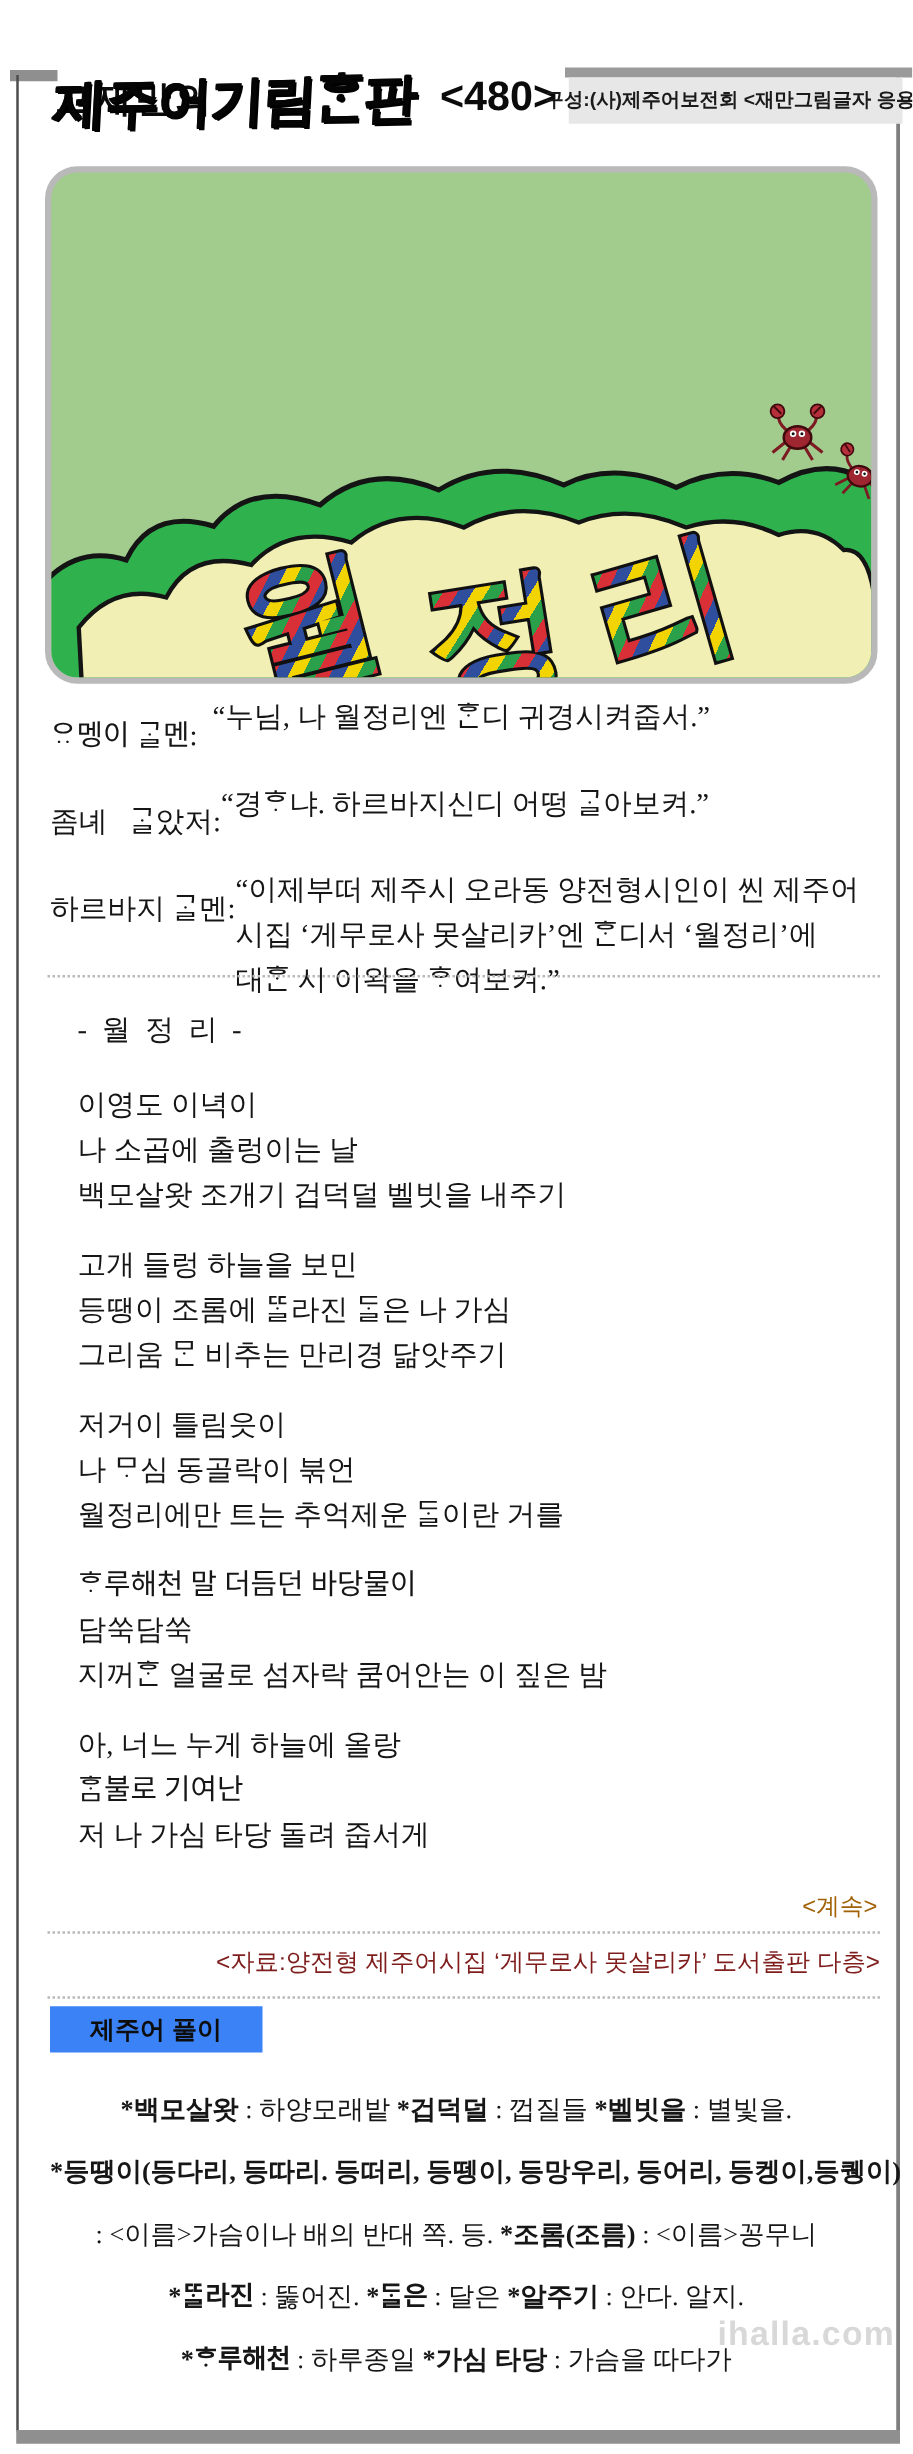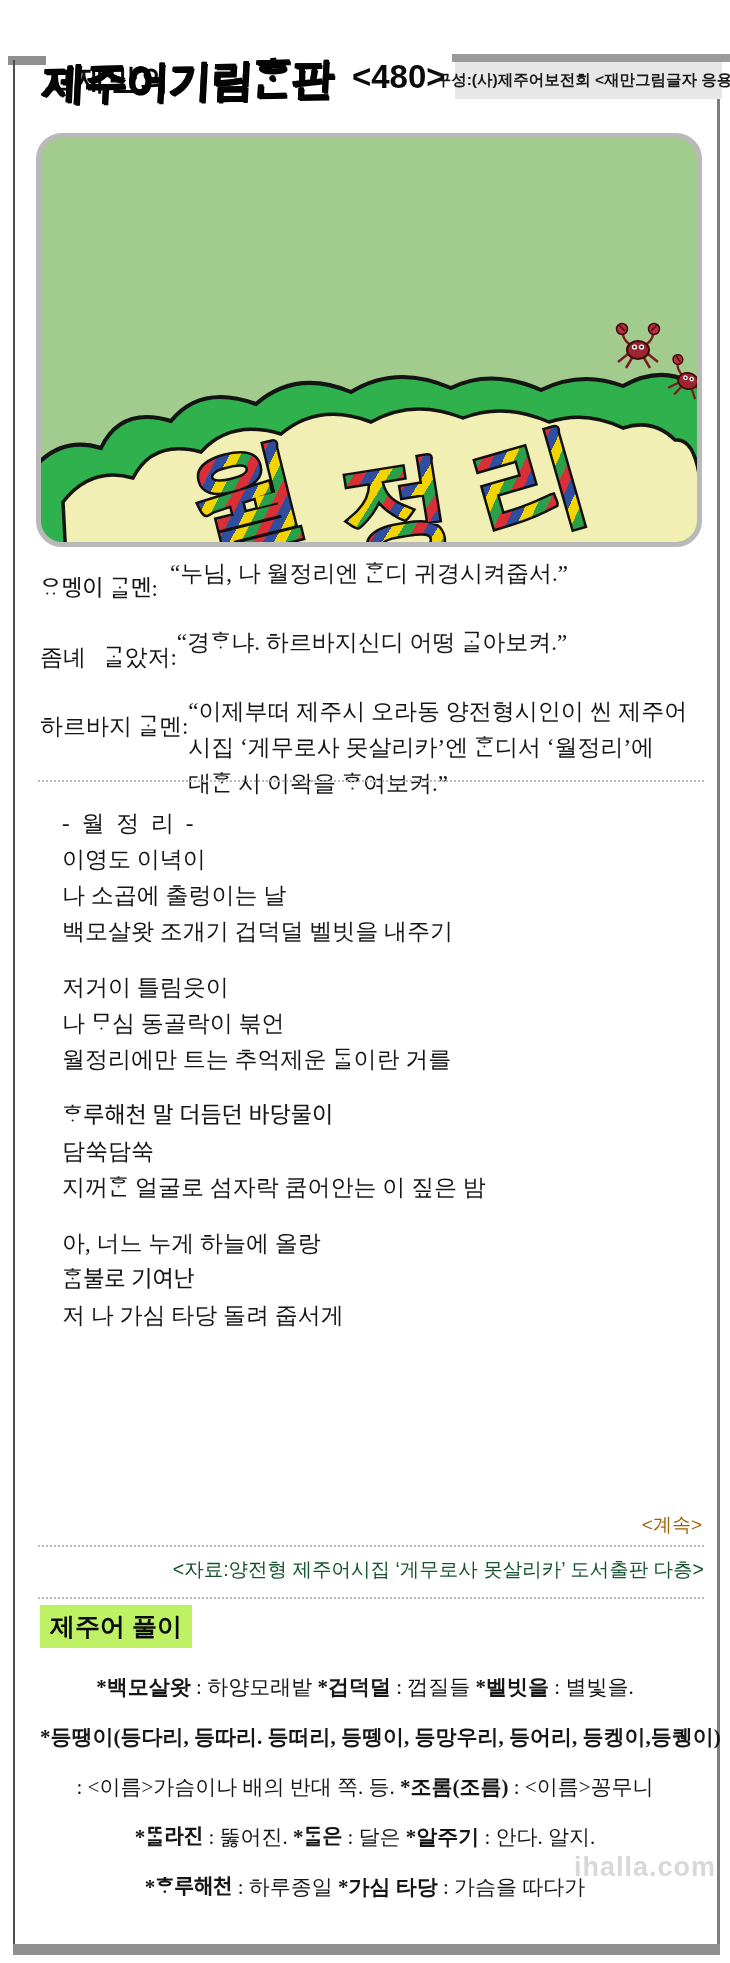--- a/index.html
+++ b/index.html
@@ -36,32 +36,32 @@
   .d-row{display:flex;margin-bottom:18px;}
   .d-speaker{white-space:pre;min-width:130px;line-height:36px;margin-top:15px;}
   .d-lines div{line-height:36px;white-space:nowrap;}
 
   
   .dotted{position:absolute;left:38px;width:666px;border-top:2px dotted #b9b9b9;height:0;}
   .div1{top:780px;} .div2{top:1545px;} .div3{top:1597px;}
 
   
   .poem{position:absolute;left:62px;top:806px;font-size:23px;}
-  .poem-title{line-height:36px;letter-spacing:3px;}
+  .poem-title{line-height:36px;letter-spacing:3px;margin-bottom:24px;}
   .stanza{margin-bottom:20px;}
   .stanza div{line-height:36px;white-space:nowrap;}
 
   .continued{position:absolute;right:28px;top:1512px;font-family:"Liberation Sans",sans-serif;
              font-size:19px;color:#a16207;}
   .source{position:absolute;right:26px;top:1556px;font-family:"Liberation Sans",sans-serif;
-          font-size:19.5px;color:#14532d;white-space:nowrap;}
-
-  
-  .gloss-head{position:absolute;left:40px;top:1605px;background:#bef264;padding:5px 10px;
-              font-family:"Liberation Sans",sans-serif;font-weight:800;font-size:25px;color:#0d0d0d;}
+          font-size:19.5px;color:#7f1d1d;white-space:nowrap;}
+
+  
+  .gloss-head{position:absolute;left:40px;top:1605px;background:#3b82f6;padding:5px 32px;
+              font-family:"Liberation Sans",sans-serif;font-weight:800;font-size:20px;color:#0d0d0d;}
   .glossary{position:absolute;left:40px;top:1662px;width:650px;font-size:21px;text-align:center;}
   .g-line{line-height:50px;white-space:nowrap;}
   .g-b{font-weight:bold;}
 
   
   .watermark{position:absolute;right:14px;top:1852px;text-align:right;
              font-family:"Liberation Sans",sans-serif;pointer-events:none;}
   .wm-row{display:flex;align-items:center;justify-content:flex-end;gap:4px;}
   .wm-brand{font-size:40px;font-weight:900;letter-spacing:1px;color:#cfcfcf;}
   .wm-domain{font-size:27px;font-weight:800;color:#d8d8d8;letter-spacing:1px;}
@@ -166,20 +166,25 @@
   <div class="dotted div1"></div>
 
   <div class="poem">
     <div class="poem-title">- 월 정 리 -</div>
     <div class="stanza">
       <div>이영도 이녁이</div>
       <div>나 소곱에 출렁이는 날</div>
       <div>백모살왓 조개기 겁덕덜 벨빗을 내주기</div>
     </div>
     <div class="stanza">
+      <div>고개 들렁 하늘을 보민</div>
+      <div>등땡이 조롬에 ᄄᆞᆯ라진 ᄃᆞᆯ은 나 가심</div>
+      <div>그리움 ᄆᆞᆫ 비추는 만리경 닮앗주기</div>
+    </div>
+    <div class="stanza">
       <div>저거이 틀림읏이</div>
       <div>나 ᄆᆞ심 동골락이 붂언</div>
       <div>월정리에만 트는 추억제운 ᄃᆞᆯ이란 거를</div>
     </div>
     <div class="stanza">
       <div>ᄒᆞ루해천 말 더듬던 바당물이</div>
       <div>담쑥담쑥</div>
       <div>지꺼ᄒᆞᆫ 얼굴로 섬자락 쿰어안는 이 짚은 밤</div>
     </div>
     <div class="stanza">

